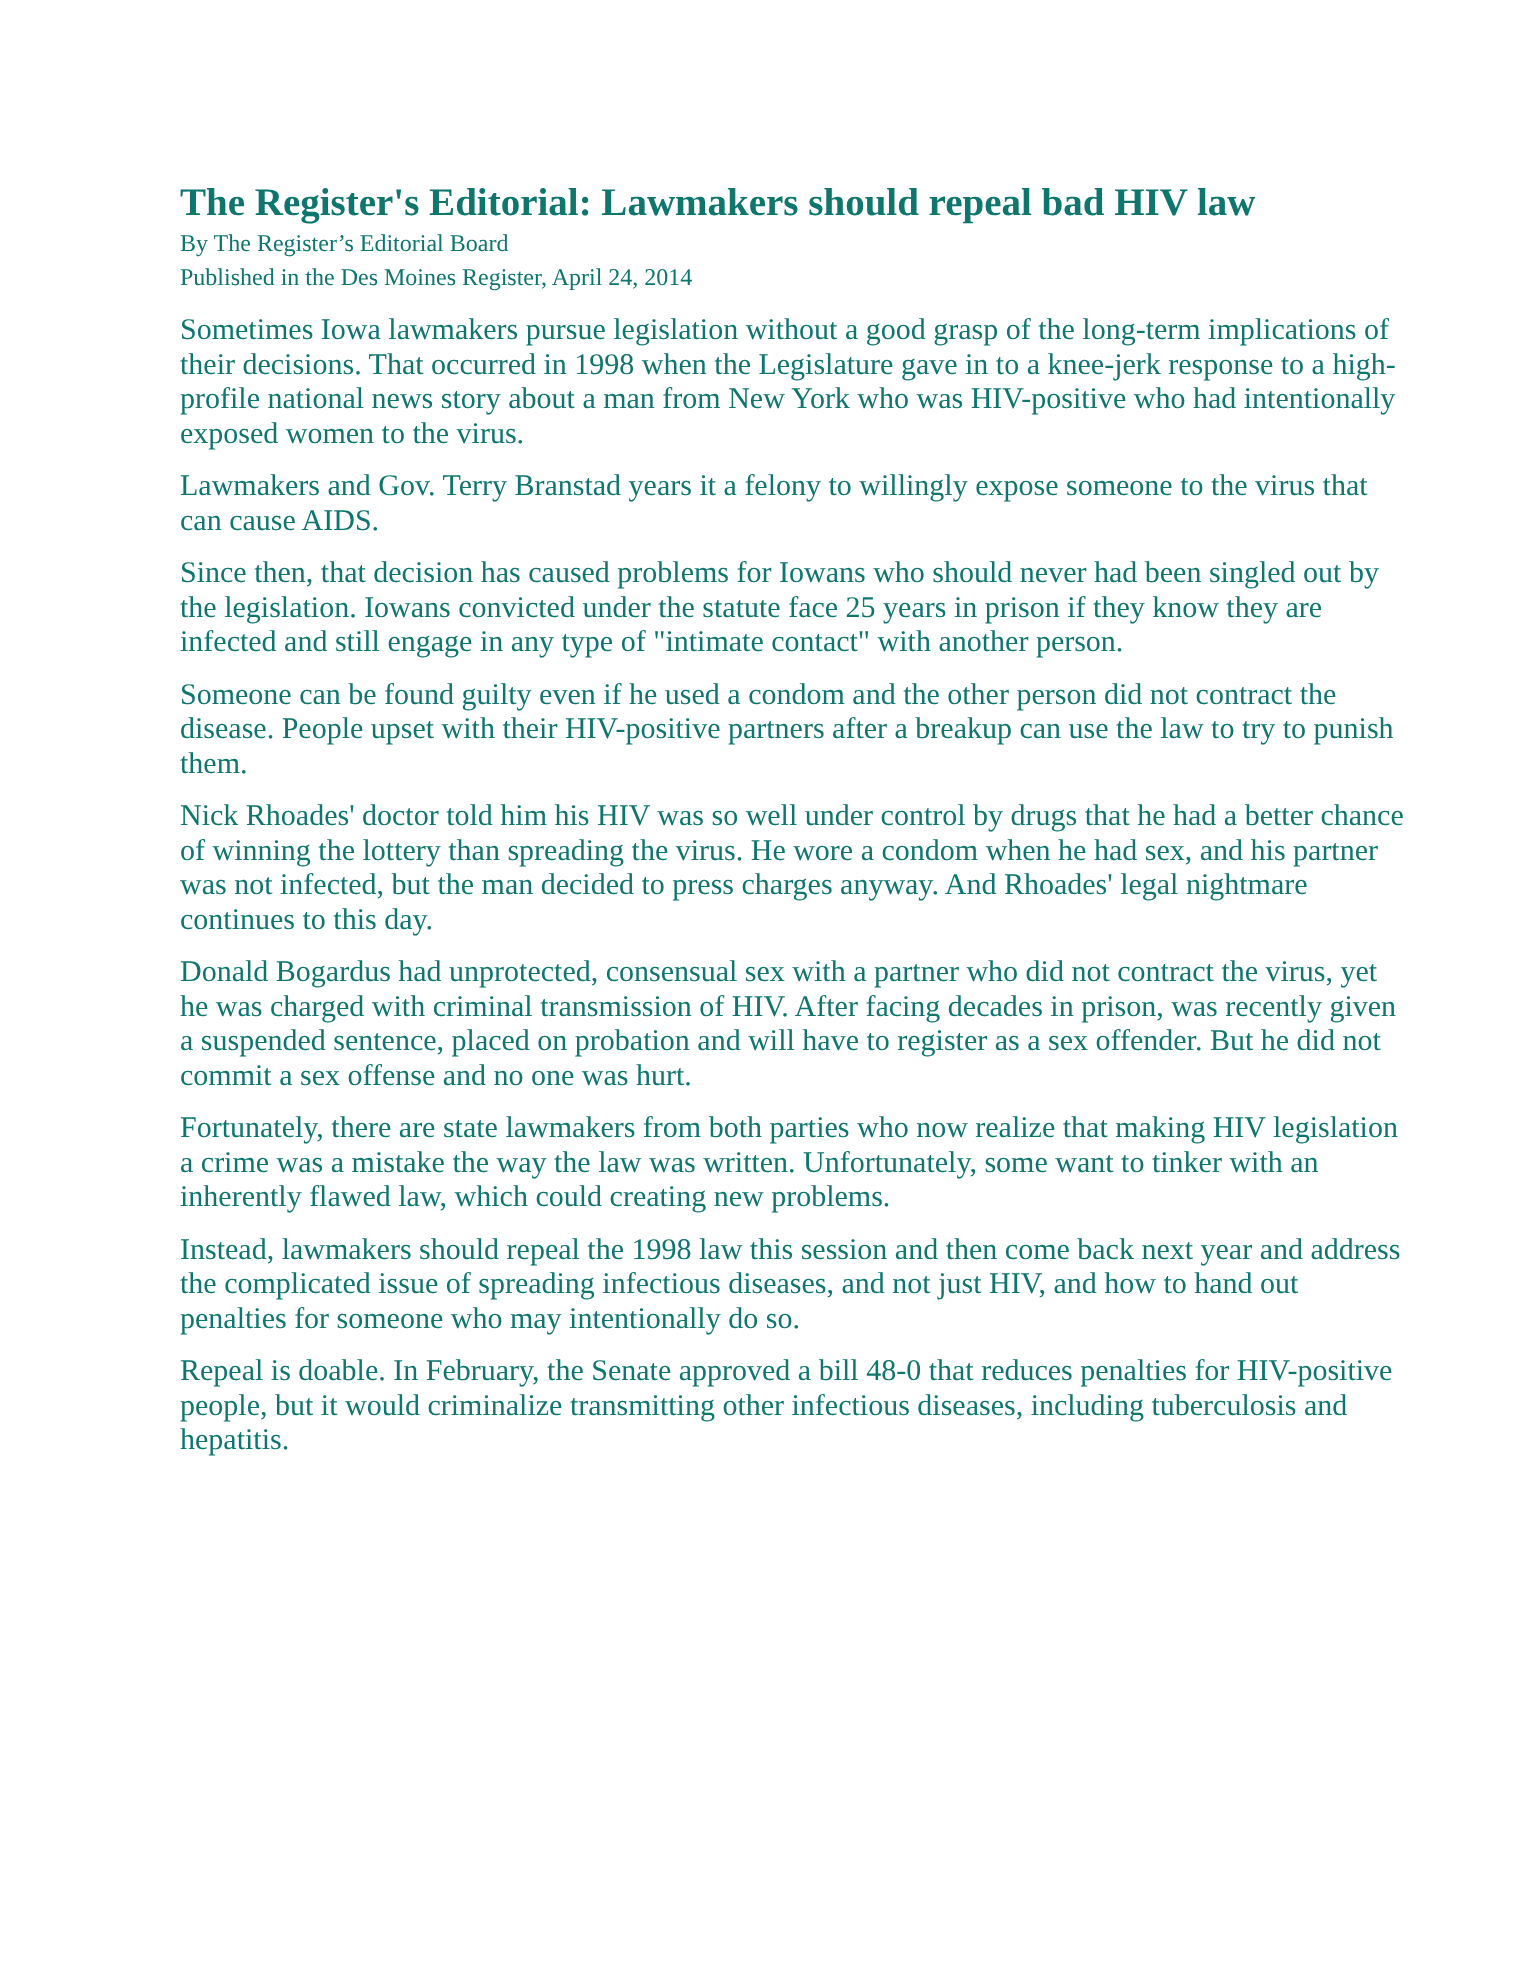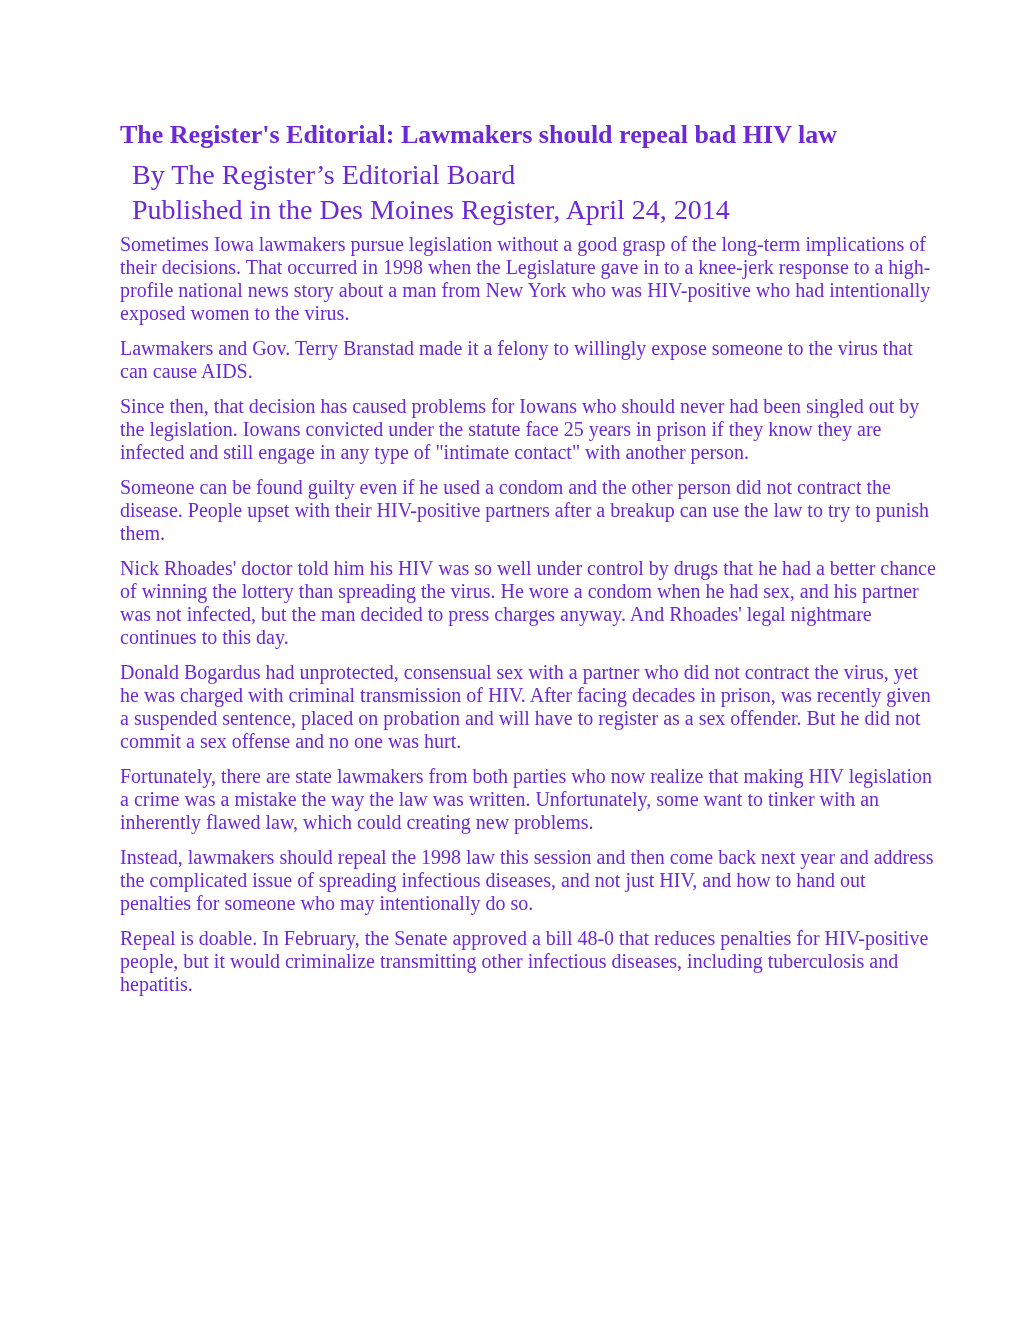--- a/index.html
+++ b/index.html
@@ -8,33 +8,33 @@
     background: #ffffff;
   }
   .page {
     position: relative;
     width: 1020px;
     height: 1320px;
     box-sizing: border-box;
     background: #ffffff;
     padding: 118px 82px 0 120px;
     font-family: "Liberation Serif", serif;
-    color: #6d28d9;
+    color: #0f766e;
     overflow: hidden;
   }
   .doc-title {
     margin: 0;
     font-size: 26px;
     font-weight: bold;
     line-height: 33px;
     letter-spacing: 0;
   }
   .meta-line {
-    margin: 12px;
-    font-size: 28px;
+    margin: 0;
+    font-size: 16px;
     line-height: 23px;
   }
   .date-italic {
   }
   .body-para {
     margin: 12px 0 0 0;
     font-size: 20px;
     line-height: 23px;
   }
 </style>
@@ -42,21 +42,21 @@
 <body>
 
 <div class="page">
   <h1 class="doc-title">The Register's Editorial: Lawmakers should repeal bad HIV law</h1>
 
   <p class="meta-line">By The Register’s Editorial Board</p>
 
   <p class="meta-line"><span>Published in the Des Moines Register, </span><span class="date-italic">April 24, 2014</span></p>
 
   <p class="body-para">Sometimes Iowa lawmakers pursue legislation without a good grasp of the long-term implications of their decisions. That occurred in 1998 when the Legislature gave in to a knee-jerk response to a high-profile national news story about a man from New York who was HIV-positive who had intentionally exposed women to the virus.</p>
-  <p class="body-para">Lawmakers and Gov. Terry Branstad made it a felony to willingly expose someone to the virus that can cause AIDS.</p>
+  <p class="body-para">Lawmakers and Gov. Terry Branstad years it a felony to willingly expose someone to the virus that can cause AIDS.</p>
   <p class="body-para">Since then, that decision has caused problems for Iowans who should never had been singled out by the legislation. Iowans convicted under the statute face 25 years in prison if they know they are infected and still engage in any type of "intimate contact" with another person.</p>
   <p class="body-para">Someone can be found guilty even if he used a condom and the other person did not contract the disease. People upset with their HIV-positive partners after a breakup can use the law to try to punish them.</p>
   <p class="body-para">Nick Rhoades' doctor told him his HIV was so well under control by drugs that he had a better chance of winning the lottery than spreading the virus. He wore a condom when he had sex, and his partner was not infected, but the man decided to press charges anyway. And Rhoades' legal nightmare continues to this day.</p>
   <p class="body-para">Donald Bogardus had unprotected, consensual sex with a partner who did not contract the virus, yet he was charged with criminal transmission of HIV. After facing decades in prison, was recently given a suspended sentence, placed on probation and will have to register as a sex offender. But he did not commit a sex offense and no one was hurt.</p>
   <p class="body-para">Fortunately, there are state lawmakers from both parties who now realize that making HIV legislation a crime was a mistake the way the law was written. Unfortunately, some want to tinker with an inherently flawed law, which could creating new problems.</p>
   <p class="body-para">Instead, lawmakers should repeal the 1998 law this session and then come back next year and address the complicated issue of spreading infectious diseases, and not just HIV, and how to hand out penalties for someone who may intentionally do so.</p>
   <p class="body-para">Repeal is doable. In February, the Senate approved a bill 48-0 that reduces penalties for HIV-positive people, but it would criminalize transmitting other infectious diseases, including tuberculosis and hepatitis.</p>
 </div>
 
 </body></html>

